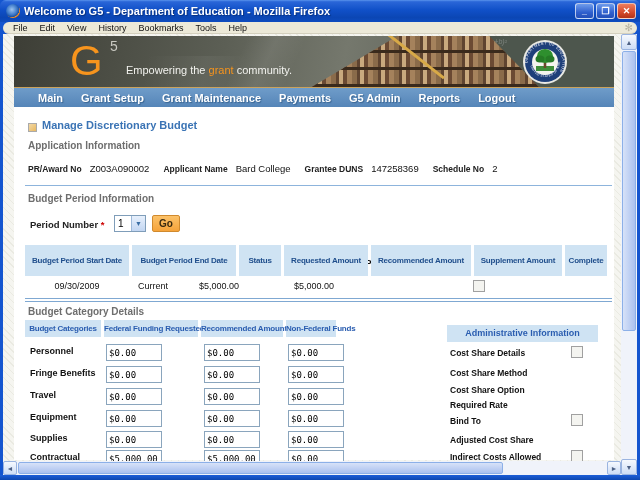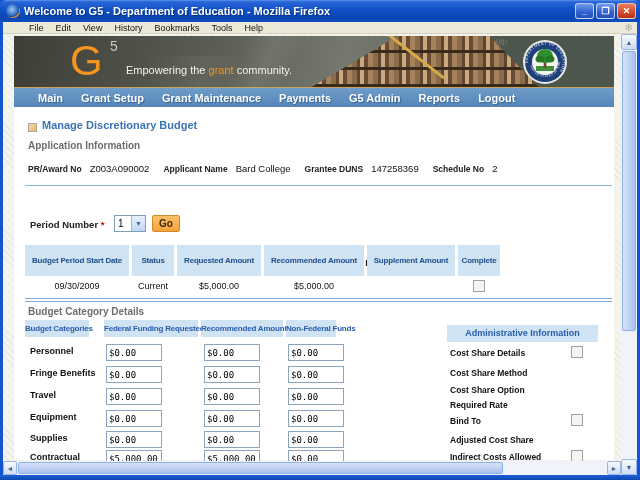--- a/index.html
+++ b/index.html
@@ -15,21 +15,21 @@
   .ff-icon { width:14px; height:14px; border-radius:50%; margin:0 4px 0 2px;
     background:radial-gradient(circle at 42% 40%, #9cc4f0 0%, #3a77c8 45%, #1a4fa0 62%, #f59324 66%, #e2720f 82%, #b3560c 100%); }
   .title-text { color:#fff; font-size:11px; font-weight:bold; text-shadow:1px 1px 1px #06307e; flex:1; white-space:nowrap; overflow:hidden; }
   .winbtns { display:flex; gap:2px; }
   .winbtn { width:19px; height:16px; border-radius:3px; border:1px solid #ffffffaa; color:#fff;
     font-size:9px; line-height:14px; text-align:center; font-weight:bold;
     background:linear-gradient(to bottom,#6f9ceb,#3060ce 60%,#244fb8); }
   .winbtn.close { background:linear-gradient(to bottom,#ee7e5e,#d4492c 60%,#b23318); }
 
   .menubar { position:absolute; left:3px; top:22px; width:634px; height:12px;
-    background:#ece9d8; border-bottom:1px solid #d4d0be; display:flex; align-items:center; gap:0; padding-left:20px; }
+    background:#ece9d8; border-bottom:1px solid #d4d0be; display:flex; align-items:center; gap:0; padding-left:4px;border-radius:6px; }
   .menu-item { font-size:9px; color:#111; padding:0 6px; line-height:12px; cursor:default; }
   .throbber { position:absolute; right:4px; top:0; color:#b8b4a4; font-size:10px; line-height:12px; }
 
   .frame-left  { position:absolute; left:0; top:22px; width:3px;  height:458px; background:#1455cf; }
   .frame-right { position:absolute; left:637px; top:22px; width:3px; height:458px; background:#1455cf; }
   .frame-bottom{ position:absolute; left:0; top:475px; width:640px; height:5px; background:linear-gradient(to bottom,#1c5ed8,#0d47b0); }
 
   
   .viewport { position:absolute; left:3px; top:34px; width:618px; height:427px;
     background:repeating-linear-gradient(45deg,#f5f5f0 0px,#f5f5f0 4px,#eaeae2 4px,#eaeae2 5px); }
@@ -211,35 +211,37 @@
     <span class="lbl">Applicant Name</span>
     <span class="val">Bard College</span>
     <span class="lbl">Grantee DUNS</span>
     <span class="val">147258369</span>
     <span class="lbl">Schedule No</span>
     <span class="val">2</span>
   </div>
 
   <div class="divider" style="top:185px;"></div>
 
+  <div class="sec-head" style="top:193px;">Budget Period Information</div>
 
   <div class="period-label">
     <span>Period Number</span>
     <span class="req-mark">*</span>
   </div>
   <div class="xp-select">
     <span class="sel-val">1</span>
     <span class="sel-arrow">▼</span>
   </div>
   <div class="go-btn">Go</div>
   <div class="in-view">Budget Period in View : 1</div>
 
   <div class="ptable">
     <div class="prow">
       <div class="pcell c1">Budget Period Start Date</div>
+      <div class="pcell c2">Budget Period End Date</div>
       <div class="pcell c3">Status</div>
       <div class="pcell c4">Requested Amount</div>
       <div class="pcell c5">Recommended Amount</div>
       <div class="pcell c6">Supplement Amount</div>
       <div class="pcell c7">Complete</div>
     </div>
     <div class="prow">
       <div class="pdata c2">09/30/2009</div>
       <div class="pdata c3">Current</div>
       <div class="pdata c4">$5,000.00</div>
@@ -248,21 +250,21 @@
       <div class="pdata c7">
           <div class="checkbox"></div>
         </div>
     </div>
   </div>
 
   <div class="dbl-line"></div>
 
   <div class="sec-head" style="top:306px;">Budget Category Details</div>
 
-  <div class="cat-hcell" style="left:25px;width:64px;">Budget Categories</div>
+  <div class="cat-hcell" style="left:25px;width:76px;">Budget Categories</div>
   <div class="cat-hcell" style="left:104px;width:94px;">Federal Funding Requested</div>
   <div class="cat-hcell" style="left:201px;width:82px;">Recommended Amount</div>
   <div class="cat-hcell" style="left:286px;width:50px;">Non-Federal Funds</div>
   <div class="admin-head">Administrative Information</div>
 
   <div class="cat-label" style="top:346px;">Personnel</div>
   <input class="cat-input" style="left: 106px; top: 344px;" value="$0.00">
   <input class="cat-input" style="left: 204px; top: 344px;" value="$0.00">
   <input class="cat-input" style="left: 288px; top: 344px;" value="$0.00">
 

